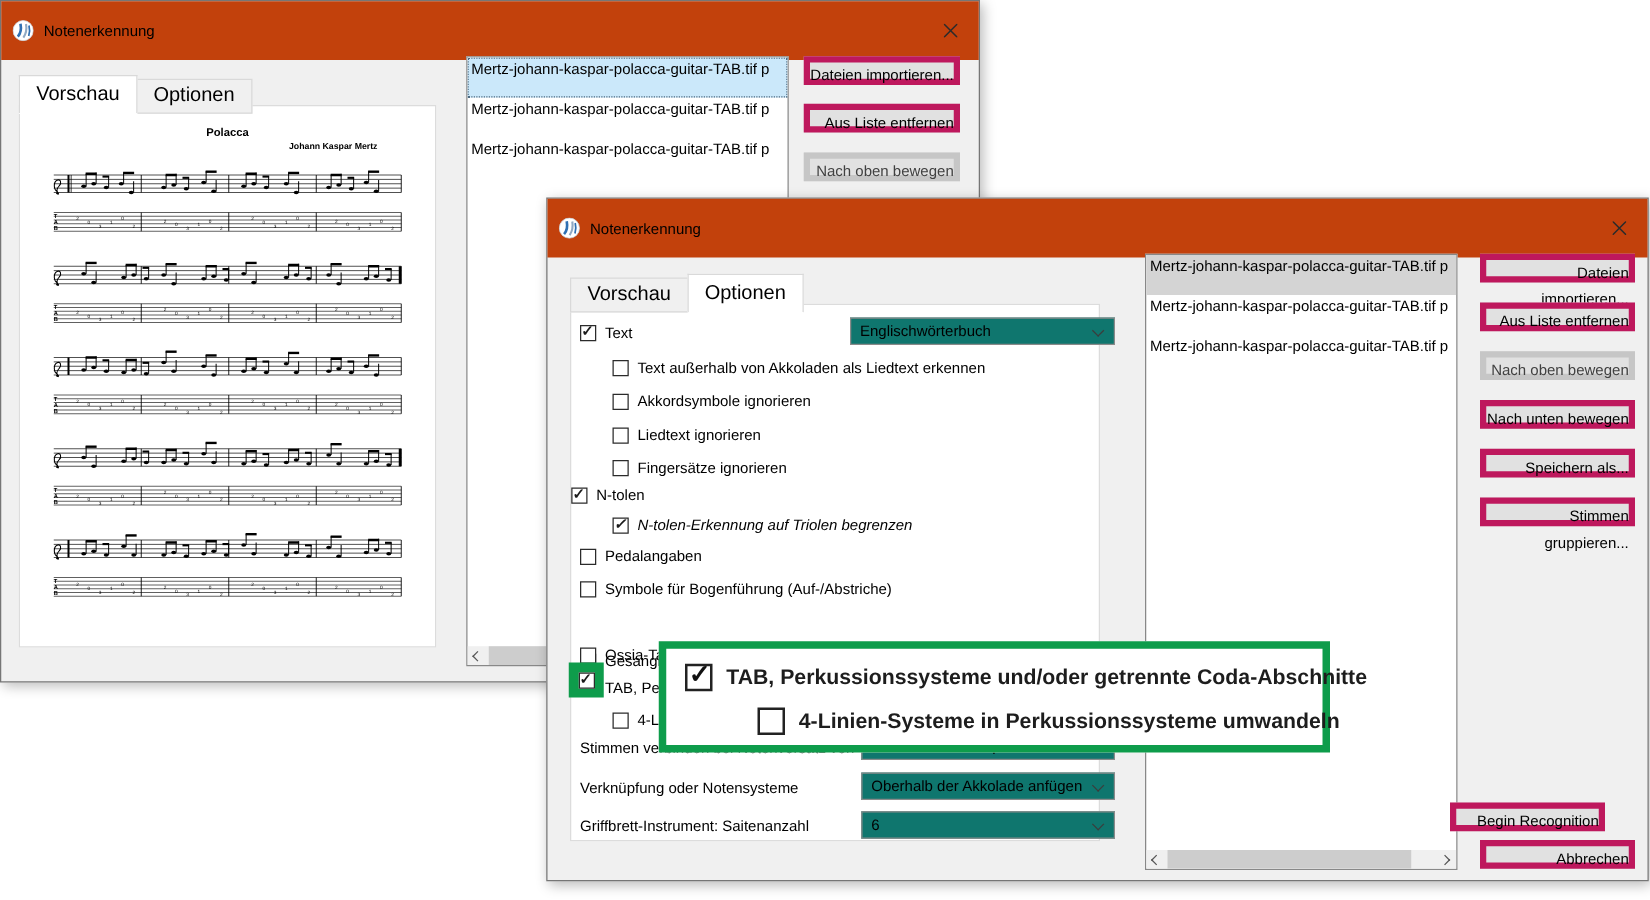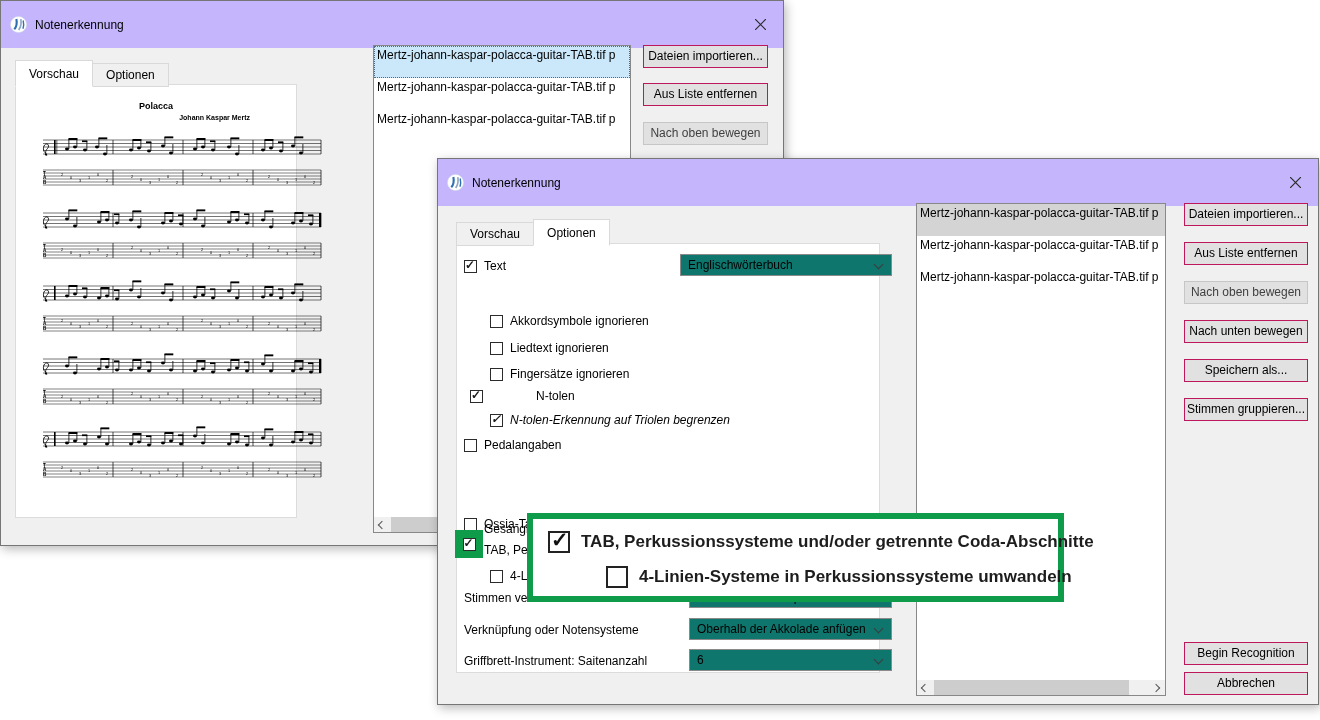--- a/index.html
+++ b/index.html
@@ -1,48 +1,48 @@
 <!DOCTYPE html>
 <html><head>
 <meta charset="utf-8">
 <style>
   html,body{margin:0;padding:0;}
   body{width:1320px;height:720px;background:#fff;position:relative;overflow:hidden;
        font-family:"Liberation Sans",sans-serif;color:#000;}
   .window{position:absolute;background:#f0f0f0;border:1px solid #767676;
           box-shadow:2px 3px 10px rgba(0,0,0,.28);box-sizing:border-box;}
-  .titlebar{height:47px;background:#c4b5fd;display:flex;align-items:center;padding-left:9px;justify-content:center;}
+  .titlebar{height:47px;background:#c2410c;display:flex;align-items:center;padding-left:9px;justify-content:center;}
   .app-icon{width:17px;height:17px;flex:none;}
   .win-title{font-size:12px;margin-left:8px;flex:1;}
   .close-btn{width:45px;height:31px;display:flex;align-items:center;justify-content:center;cursor:default;}
   .close-btn svg{width:11px;height:11px;}
 
   .tabs{position:absolute;display:flex;align-items:flex-end;z-index:3;}
-  .tab{font-size:12px;background:#f0f0f0;border:1px solid #d9d9d9;margin-right:-1px;
+  .tab{font-size:16px;background:#f0f0f0;border:1px solid #d9d9d9;margin-right:-1px;
        padding:4px 13px;box-sizing:border-box;}
   .tab.active{background:#fff;border-bottom:1px solid #fff;padding:6px 13px 5px;position:relative;z-index:4;}
 
   .tabpage{position:absolute;background:#fff;border:1px solid #dcdcdc;box-sizing:border-box;z-index:1;}
 
   .filelist{position:absolute;background:#fff;border:1px solid #888;box-sizing:border-box;
             font-size:12px;overflow:hidden;}
   .fl-item{height:32px;line-height:18px;padding:0 3px;white-space:nowrap;overflow:hidden;}
   .fl-item.sel-active{background:#cbe8fa;outline:1px dotted #4d6b82;outline-offset:-1px;}
   .fl-item.sel-inactive{background:#d4d4d4;}
   .hscroll{position:absolute;left:0;right:0;bottom:0;height:15px;background:#f0f0f0;
            display:flex;align-items:center;}
   .hs-arrow{width:15px;height:15px;position:relative;flex:none;}
   .hs-arrow::after{content:"";position:absolute;top:4.5px;width:5px;height:5px;
            border-left:1.6px solid #555;border-bottom:1.6px solid #555;}
   .hs-arrow.left::after{left:5px;transform:rotate(45deg);}
   .hs-arrow.right::after{left:3px;transform:rotate(225deg);}
   .hs-thumb{height:15px;background:#cdcdcd;flex:none;}
 
-  .btn{position:absolute;width:125px;height:23px;background:#e1e1e1;border:1px solid #be185d;
-       box-sizing:border-box;font-size:12px;text-align:center;line-height:21px;}
+  .btn{position:absolute;width:125px;height:23px;background:#e1e1e1;border:5px solid #be185d;
+       box-sizing:border-box;font-size:12px;text-align:right;line-height:21px;}
   .btn.disabled{color:#404040;border-color:#c6c6c6;}
 
   .cbrow{position:absolute;display:flex;align-items:center;font-size:12px;height:16px;white-space:nowrap;}
   .cb{width:13px;height:13px;border:1px solid #2b2b2b;background:#fff;position:relative;
       flex:none;margin-right:7px;box-sizing:border-box;}
   .cb.checked::after{content:"✓";position:absolute;left:0px;top:-2px;font-size:12px;
       font-weight:bold;color:#1a1a1a;line-height:13px;}
 
   .combo{position:absolute;height:22px;background:#0f766e;border:1px solid #8a8a8a;
          box-sizing:border-box;font-size:12px;line-height:20px;padding:0 22px 0 7px;
@@ -86,21 +86,21 @@
           <path d="M0 0 L10 10 M10 0 L0 10" stroke="#2b2b2b" stroke-width="1.1"></path>
         </svg>
     </span>
   </div>
 
   <div class="tabs" style="left:14px;top:59px;">
     <div class="tab active">Vorschau</div>
     <div class="tab">Optionen</div>
   </div>
 
-  <div class="tabpage" style="left:14px;top:83px;width:282px;height:434px;">
+  <div class="tabpage" style="left:14px;top:83px;width:334px;height:434px;">
     <div class="score-title">Polacca</div>
     <div class="score-composer">Johann Kaspar Mertz</div>
     <svg class="score-svg" width="332" height="432" viewBox="0 0 332 432">
       <defs>
         <g id="staff5">
             <path d="M0 0H278M0 3.5H278M0 7H278M0 10.5H278M0 14H278" stroke="#000" stroke-width="0.55" fill="none"></path>
           </g>
         <g id="staff6">
             <path d="M0 0H278M0 3H278M0 6H278M0 9H278M0 12H278M0 15H278" stroke="#000" stroke-width="0.5" fill="none"></path>
           </g>
@@ -305,43 +305,51 @@
     <div class="tab active">Optionen</div>
   </div>
 
   <div class="tabpage" style="left:18px;top:84px;width:424px;height:430px;">
     <div class="cbrow" style="left:7px;top:14px;">
       <span class="cb checked"></span>
       <span>Text</span>
     </div>
     <div class="combo" style="left:223px;top:10px;width:212px;">Englischwörterbuch</div>
 
+    <div class="cbrow" style="left:33px;top:42px;">
+      <span class="cb"></span>
+      <span>Text außerhalb von Akkoladen als Liedtext erkennen</span>
+    </div>
     <div class="cbrow" style="left:33px;top:69px;">
       <span class="cb"></span>
       <span>Akkordsymbole ignorieren</span>
     </div>
     <div class="cbrow" style="left:33px;top:96px;">
       <span class="cb"></span>
       <span>Liedtext ignorieren</span>
     </div>
     <div class="cbrow" style="left:33px;top:122px;">
       <span class="cb"></span>
       <span>Fingersätze ignorieren</span>
     </div>
-    <div class="cbrow" style="left:13px;top:144px;gap:46px;">
+    <div class="cbrow" style="left:0;top:144px;">
       <span class="cb checked"></span>
       <span>N-tolen</span>
     </div>
     <div class="cbrow" style="left:33px;top:168px;font-style:italic;">
       <span class="cb checked"></span>
       <span>N-tolen-Erkennung auf Triolen begrenzen</span>
     </div>
     <div class="cbrow" style="left:7px;top:193px;">
       <span class="cb"></span>
       <span>Pedalangaben</span>
+    </div>
+    <div class="cbrow" style="left:7px;top:219px;">
+      <span class="cb"></span>
+      <span>Symbole für Bogenführung (Auf-/Abstriche)</span>
     </div>
     <div class="cbrow" style="left:7px;top:245px;margin-top:32px;">
       <span class="cb"></span>
       <span>Gesangbuch-Schriftarten</span>
     </div>
     <div class="cbrow" style="left:7px;top:272px;">
       <span class="cb"></span>
       <span>Ossia-Ta</span>
     </div>
     <div class="cbrow" style="left:7px;top:298px;">
@@ -373,21 +381,21 @@
       <span class="hs-arrow right" style="margin-left:auto;"></span>
     </div>
   </div>
 
   <div class="btn" style="left:746px;top:44px;width:124px;">Dateien importieren...</div>
   <div class="btn" style="left:746px;top:83px;width:124px;">Aus Liste entfernen</div>
   <div class="btn disabled" style="left:746px;top:122px;width:124px;">Nach oben bewegen</div>
   <div class="btn" style="left:746px;top:161px;width:124px;">Nach unten bewegen</div>
   <div class="btn" style="left:746px;top:200px;width:124px;">Speichern als...</div>
   <div class="btn" style="left:746px;top:239px;width:124px;">Stimmen gruppieren...</div>
-  <div class="btn" style="left:746px;top:483px;width:124px;">Begin Recognition</div>
+  <div class="btn" style="left:722px;top:483px;width:124px;">Begin Recognition</div>
   <div class="btn" style="left:746px;top:513px;width:124px;">Abbrechen</div>
 
   <div class="green-mark" style="left:17px;top:371px;">
     <span class="cb checked" style="margin:0;"></span>
   </div>
 
   <div class="callout" style="left:89px;top:354px;">
     <div class="co-row" style="left:15px;top:12px;">
       <span class="bigcb checked"></span>
       <span>TAB, Perkussionssysteme und/oder getrennte Coda-Abschnitte</span>

